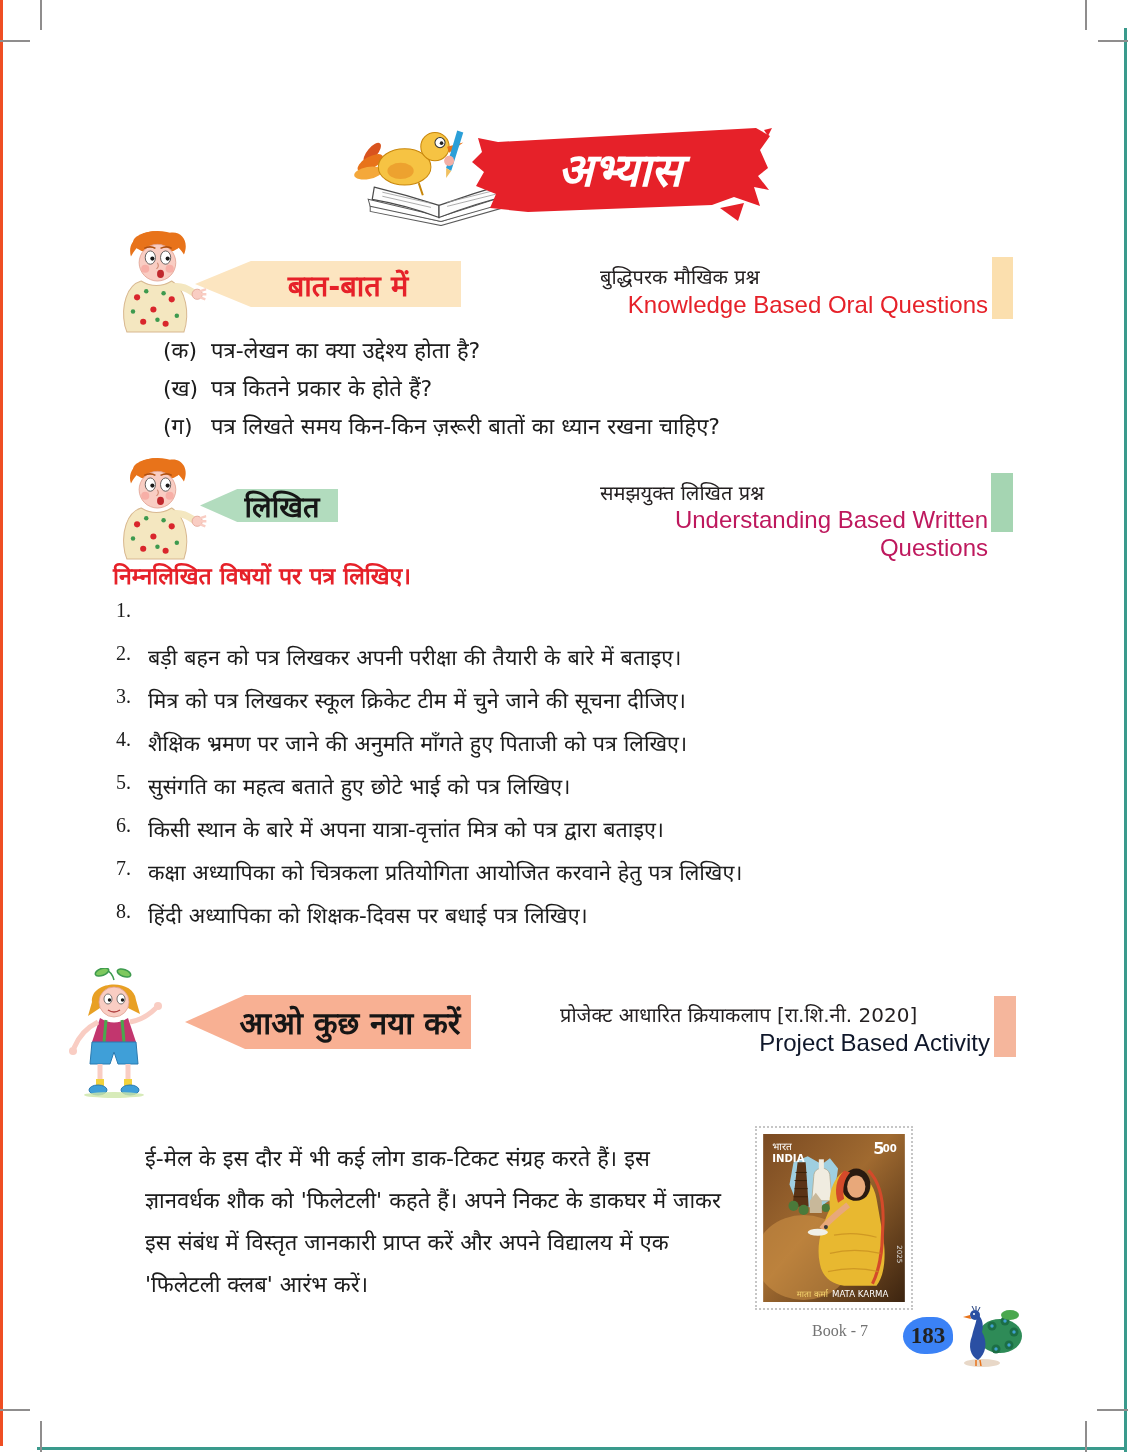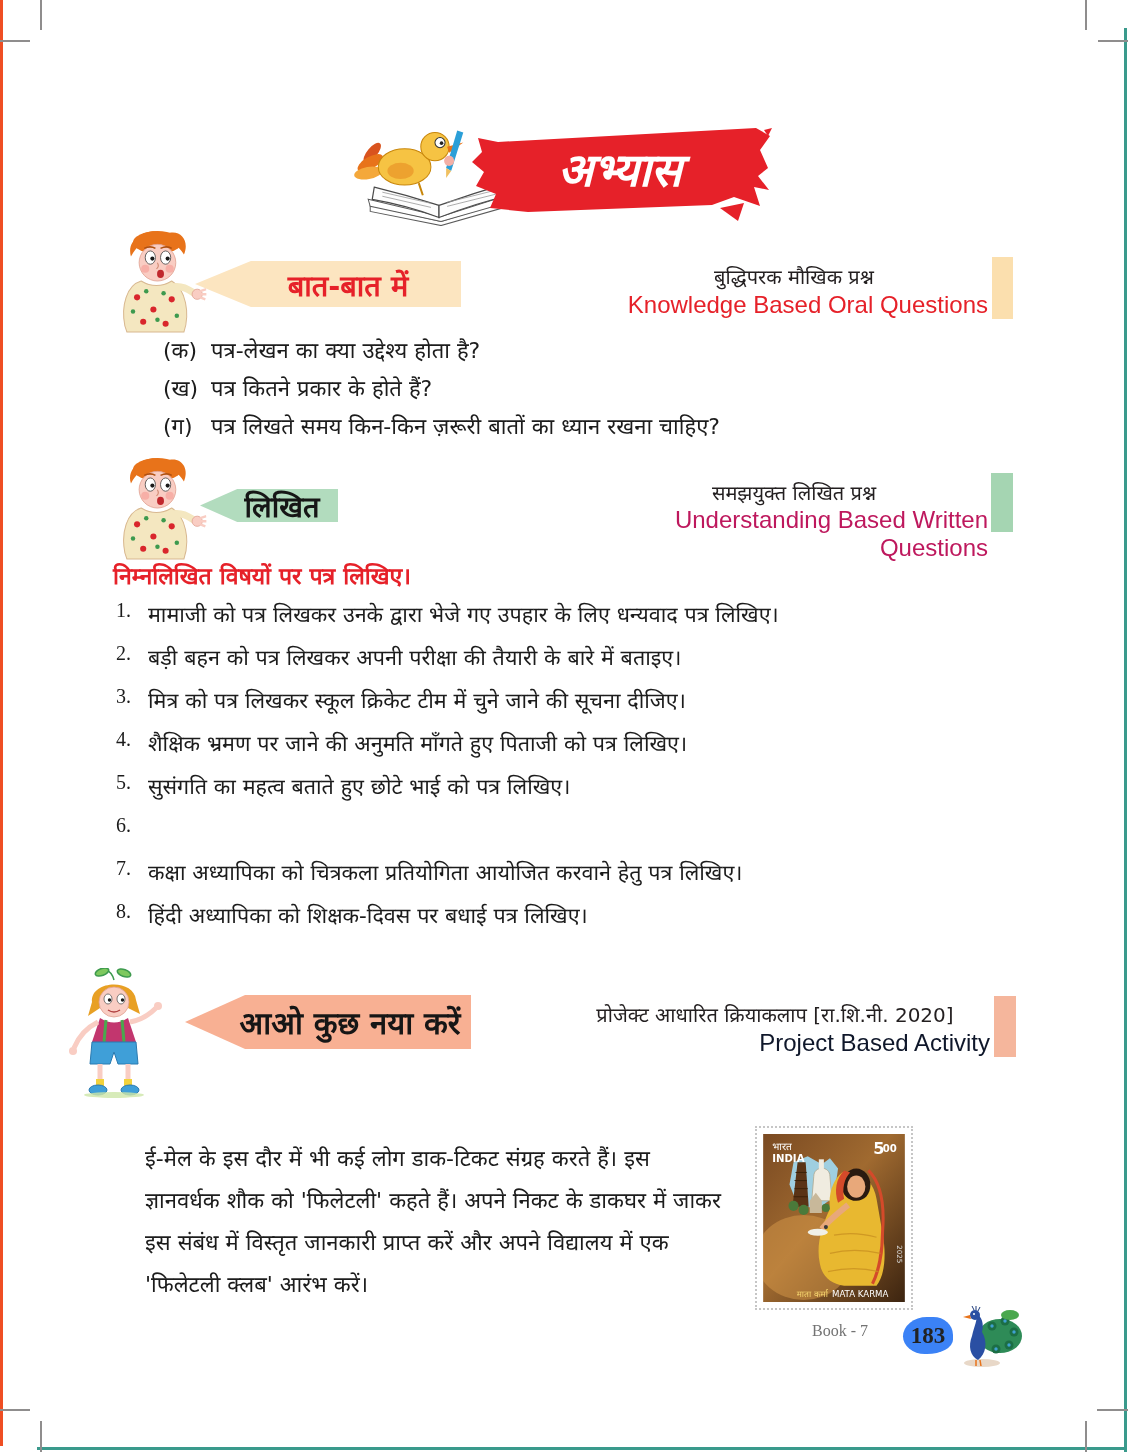--- a/index.html
+++ b/index.html
@@ -17,21 +17,21 @@
   .tab-oral{left:195px;top:261px;width:266px;height:46px;background:#fce5c0;
        clip-path:polygon(0 50%,21% 0,100% 0,100% 100%,21% 100%);
        color:#e62129;font-size:29px;padding-left:40px;box-sizing:border-box;}
   .tab-written{left:200px;top:489px;width:138px;height:33px;background:#b2dcbe;
        clip-path:polygon(0 50%,27% 0,100% 0,100% 100%,27% 100%);
        color:#161616;font-size:29px;padding-left:26px;box-sizing:border-box;}
   .tab-activity{left:185px;top:995px;width:286px;height:54px;background:#f8b093;
        clip-path:polygon(0 50%,21% 0,100% 0,100% 100%,21% 100%);
        color:#161616;font-size:31px;padding-left:44px;box-sizing:border-box;}
 
-  .side-hi{position:absolute;text-align:center;font-size:20px;color:#231f20;}
+  .side-hi{position:absolute;text-align:left;font-size:20px;color:#231f20;}
   .side-en{position:absolute;text-align:right;font-size:24px;font-family:"Liberation Sans",sans-serif;}
   .side-bar{position:absolute;}
 
   .q-row{display:flex;align-items:flex-start;height:38px;font-size:22px;color:#1c1c1c;}
   .q-num{width:48px;flex:none;}
   .list-row{display:flex;align-items:flex-start;height:43px;font-size:21.5px;color:#1c1c1c;}
   .list-num{width:32px;flex:none;font-size:20px;font-family:"Liberation Serif",serif;}
   .heading-red{position:absolute;left:113px;top:559px;font-size:23px;font-weight:bold;color:#e62129;}
 
   .para{position:absolute;left:145px;top:1138px;width:580px;font-size:22px;line-height:42px;color:#1c1c1c;}
@@ -210,40 +210,40 @@
   </div>
   <div class="side-hi" style="left:600px;top:479px;width:388px">समझयुक्त लिखित प्रश्न</div>
   <div class="side-en" style="left:600px;top:506px;width:388px;color:#be185d">Understanding Based Written Questions</div>
   <div class="side-bar" style="left:991px;top:473px;width:22px;height:59px;background:#a5d5b2"></div>
 
   <div class="heading-red">निम्नलिखित विषयों पर पत्र लिखिए।</div>
 
   <div class="abs" style="left:116px;top:599px;width:840px">
     <div class="list-row">
       <span class="list-num">1.</span>
-      <span>मामाजी को पत्र लिखकर उनके द्वारा भेजे गए उपहार के लिए धन्यवाद पत्र लिखिए।</span>
     </div>
     <div class="list-row">
       <span class="list-num">2.</span>
       <span>बड़ी बहन को पत्र लिखकर अपनी परीक्षा की तैयारी के बारे में बताइए।</span>
     </div>
     <div class="list-row">
       <span class="list-num">3.</span>
       <span>मित्र को पत्र लिखकर स्कूल क्रिकेट टीम में चुने जाने की सूचना दीजिए।</span>
     </div>
     <div class="list-row">
       <span class="list-num">4.</span>
       <span>शैक्षिक भ्रमण पर जाने की अनुमति माँगते हुए पिताजी को पत्र लिखिए।</span>
     </div>
     <div class="list-row">
       <span class="list-num">5.</span>
       <span>सुसंगति का महत्व बताते हुए छोटे भाई को पत्र लिखिए।</span>
     </div>
     <div class="list-row">
       <span class="list-num">6.</span>
+      <span>किसी स्थान के बारे में अपना यात्रा-वृत्तांत मित्र को पत्र द्वारा बताइए।</span>
     </div>
     <div class="list-row">
       <span class="list-num">7.</span>
       <span>कक्षा अध्यापिका को चित्रकला प्रतियोगिता आयोजित करवाने हेतु पत्र लिखिए।</span>
     </div>
     <div class="list-row">
       <span class="list-num">8.</span>
       <span>हिंदी अध्यापिका को शिक्षक-दिवस पर बधाई पत्र लिखिए।</span>
     </div>
   </div>

